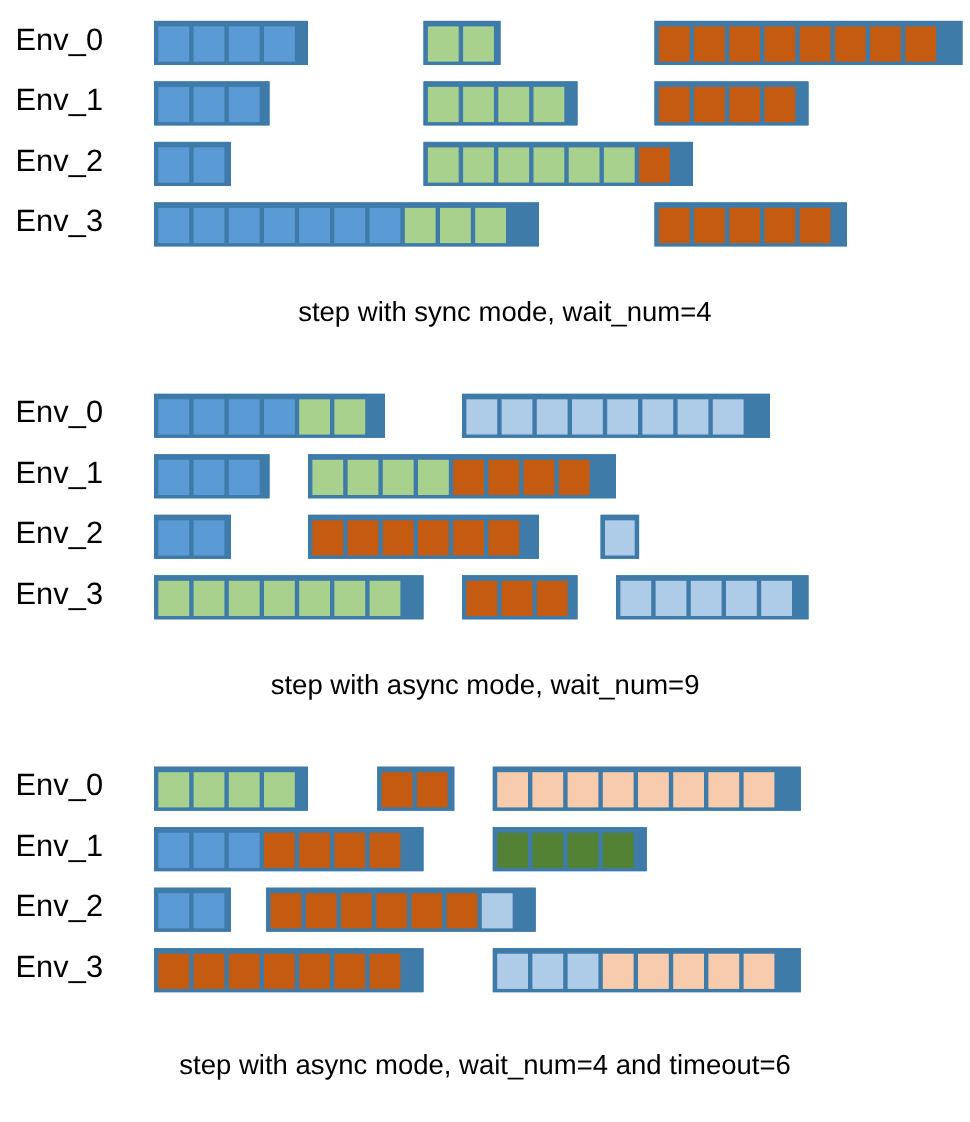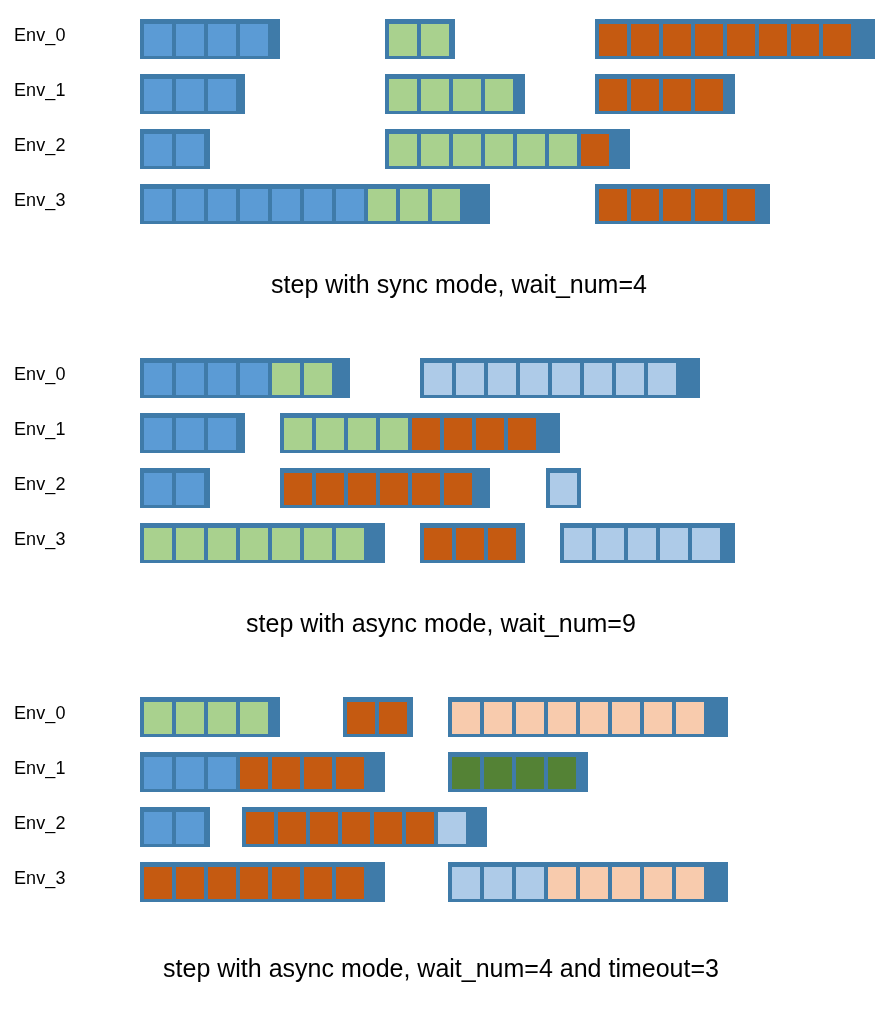--- a/index.html
+++ b/index.html
@@ -25,21 +25,21 @@
     position: relative;
     height: 55px;
   }
 
   .row-label {
     position: absolute;
     left: 14px;
     top: 0;
     height: 55px;
     line-height: 55px;
-    font-size: 18px;
+    font-size: 28px;
     letter-spacing: 0.1px;
     white-space: nowrap;
     color: #000000;
   }
 
   
   .track {
     position: absolute;
     left: 0;
     top: 0;
@@ -360,15 +360,15 @@
             <div class="cell c-ltblue"></div>
             <div class="cell c-ltblue"></div>
             <div class="cell c-peach"></div>
             <div class="cell c-peach"></div>
             <div class="cell c-peach"></div>
             <div class="cell c-peach"></div>
             <div class="cell c-peach"></div>
           </div>
         </div>
       </div>
-      <div class="caption cap-3">step with async mode, wait_num=4 and timeout=3</div>
+      <div class="caption cap-3">step with async mode, wait_num=4 and timeout=6</div>
     </div>
   </div>
 
 </body></html>

